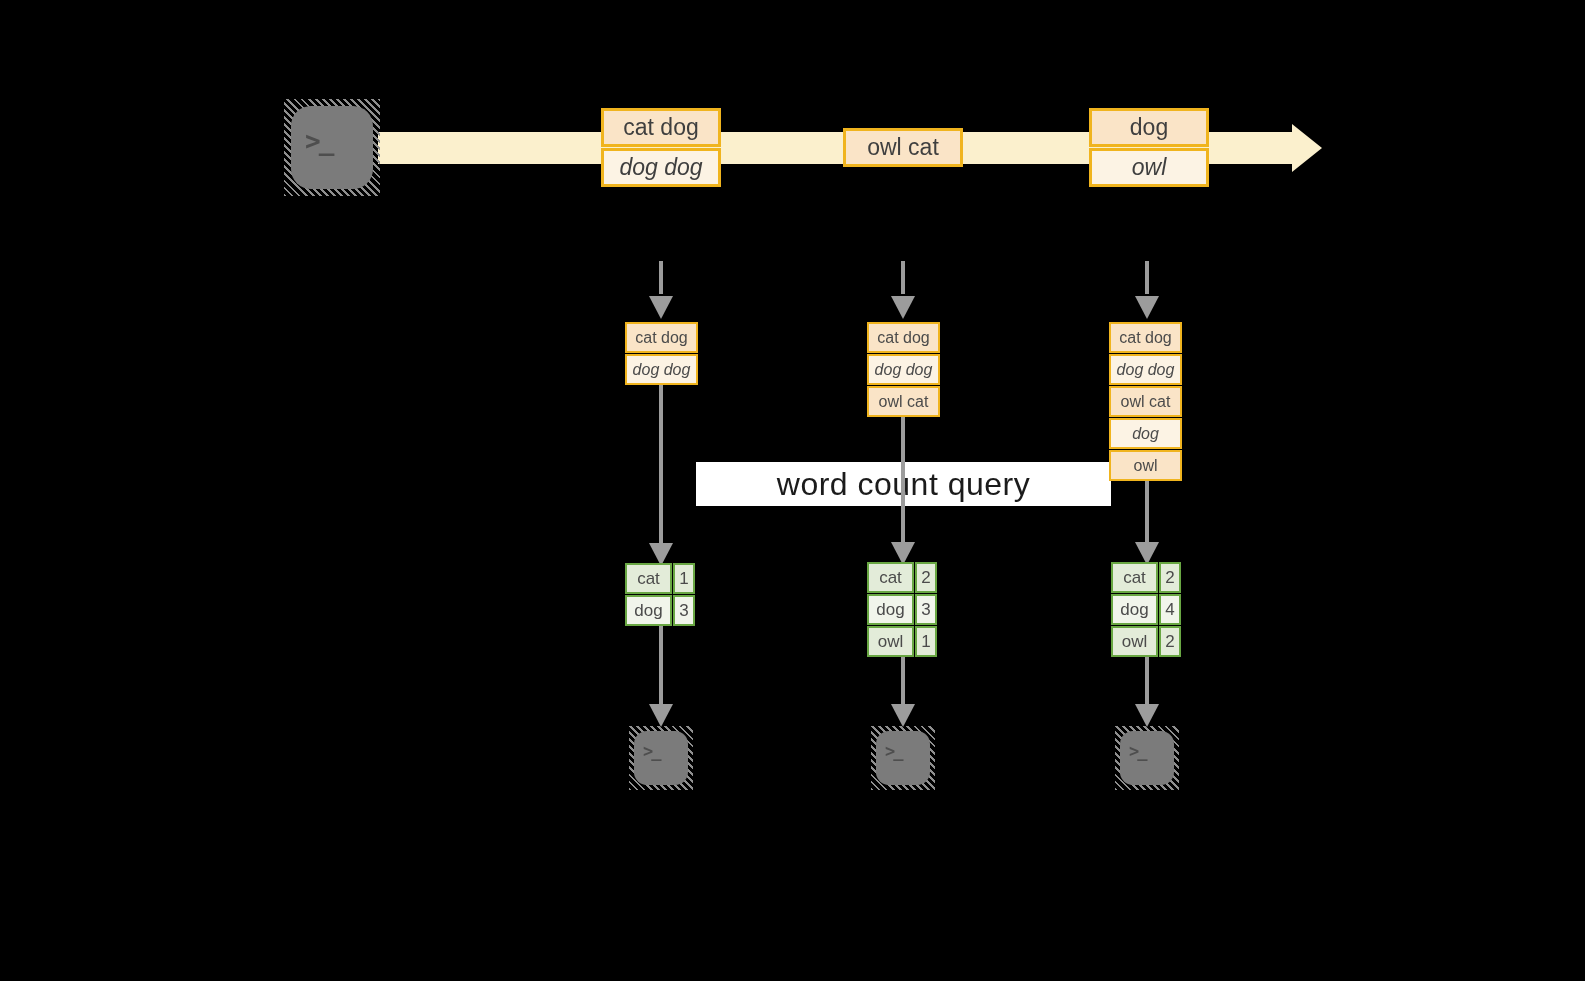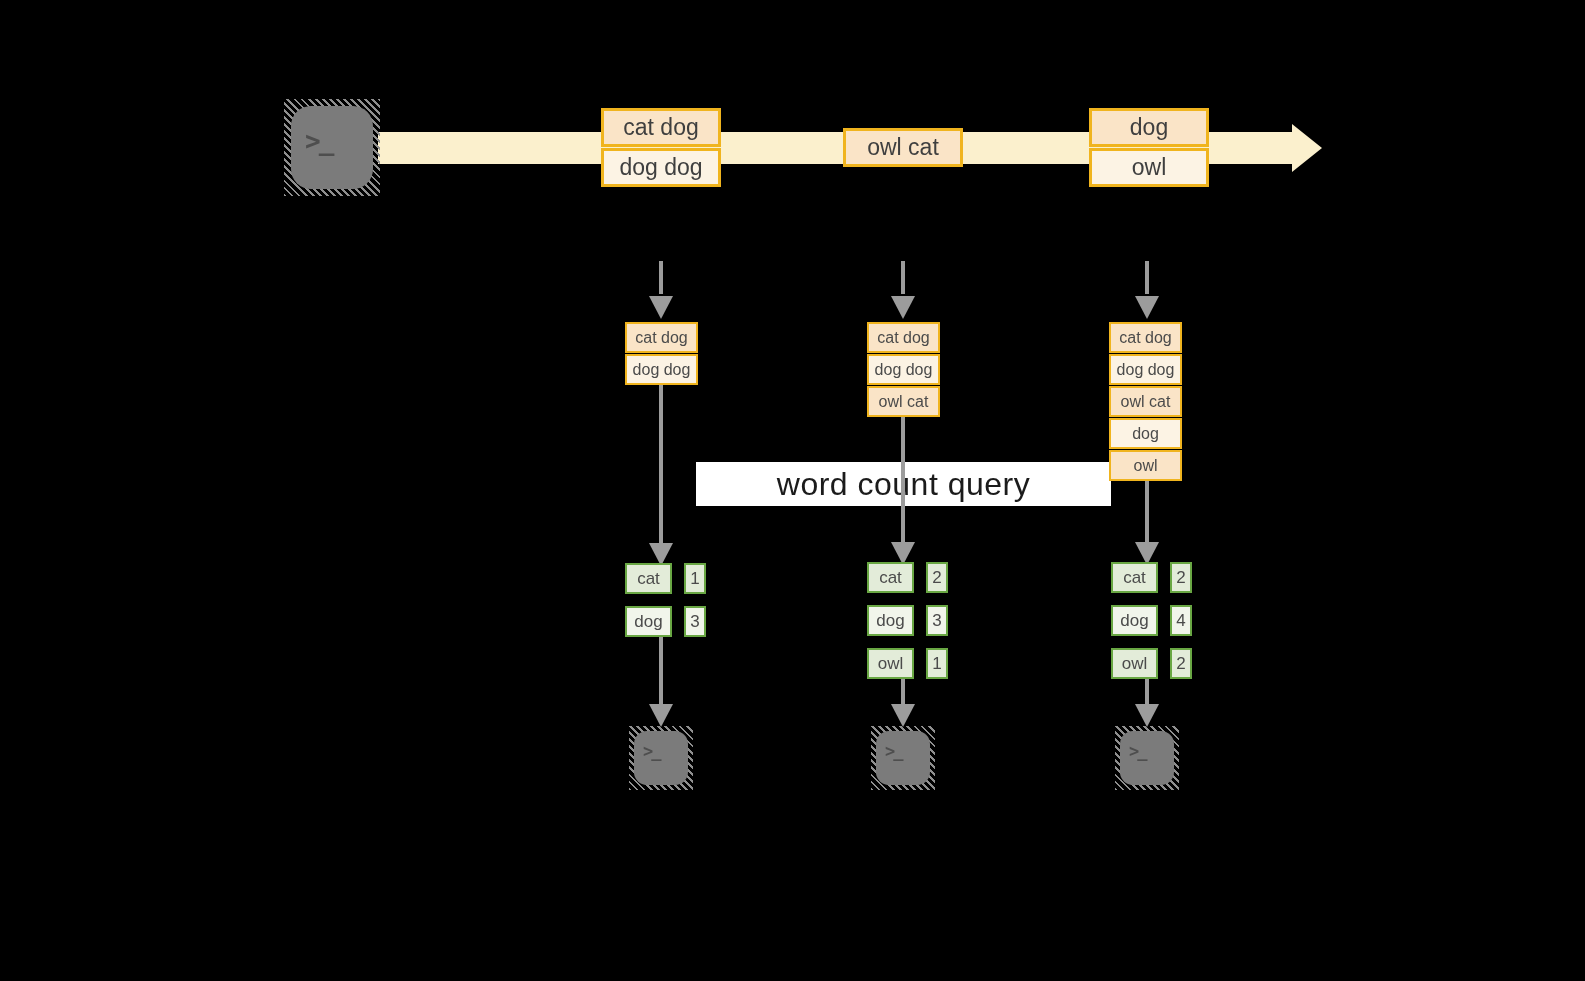--- a/index.html
+++ b/index.html
@@ -18,21 +18,21 @@
 
   
   .batch, .stack { position:absolute; display:flex; flex-direction:column; gap:1px; z-index:3; }
   .ocell { box-sizing:border-box; border:3px solid var(--gold);
            display:flex; align-items:center; justify-content:center;
            width:120px; height:39px; font-size:23px; color:var(--box-text); }
   .scell { box-sizing:border-box; border:2px solid var(--gold);
            display:flex; align-items:center; justify-content:center;
            width:73px; height:31px; font-size:16px; color:var(--cell-text); }
   .peach { background:var(--peach); }
-  .cream { background:var(--cream); }
+  .cream { background:var(--cream);font-style:italic; }
   #batch-1 { left:601px; top:108px; }
   #batch-2 { left:843px; top:128px; }
   #batch-3 { left:1089px; top:108px; }
   #stack-1 { left:625px; top:322px; }
   #stack-2 { left:867px; top:322px; }
   #stack-3 { left:1109px; top:322px; }
 
   
   .banner { position:absolute; left:696px; top:462px; width:415px; height:44px;
             background:var(--banner-bg); color:var(--banner-text); z-index:1;
@@ -40,21 +40,21 @@
             font-size:32px; letter-spacing:0.5px; }
 
   
   .vline { position:absolute; width:4px; background:var(--arrow); z-index:2; }
   .vhead { position:absolute; width:0; height:0; z-index:2;
            border-left:12px solid transparent; border-right:12px solid transparent;
            border-top:23px solid var(--arrow); }
 
   
   .count-table { position:absolute; display:grid; grid-template-columns:47px 22px;
-                 gap:12px; z-index:3; }
+                 gap:1px; z-index:3; }
   #table-1 { left:625px; top:563px; }
   #table-2 { left:867px; top:562px; }
   #table-3 { left:1111px; top:562px; }
   .gcell { box-sizing:border-box; border:2px solid var(--green); height:31px;
            display:flex; align-items:center; justify-content:center;
            font-size:17px; color:var(--cell-text); }
   .grow-a { background:var(--green-light); }
   .grow-b { background:var(--green-lighter); }
 
   

